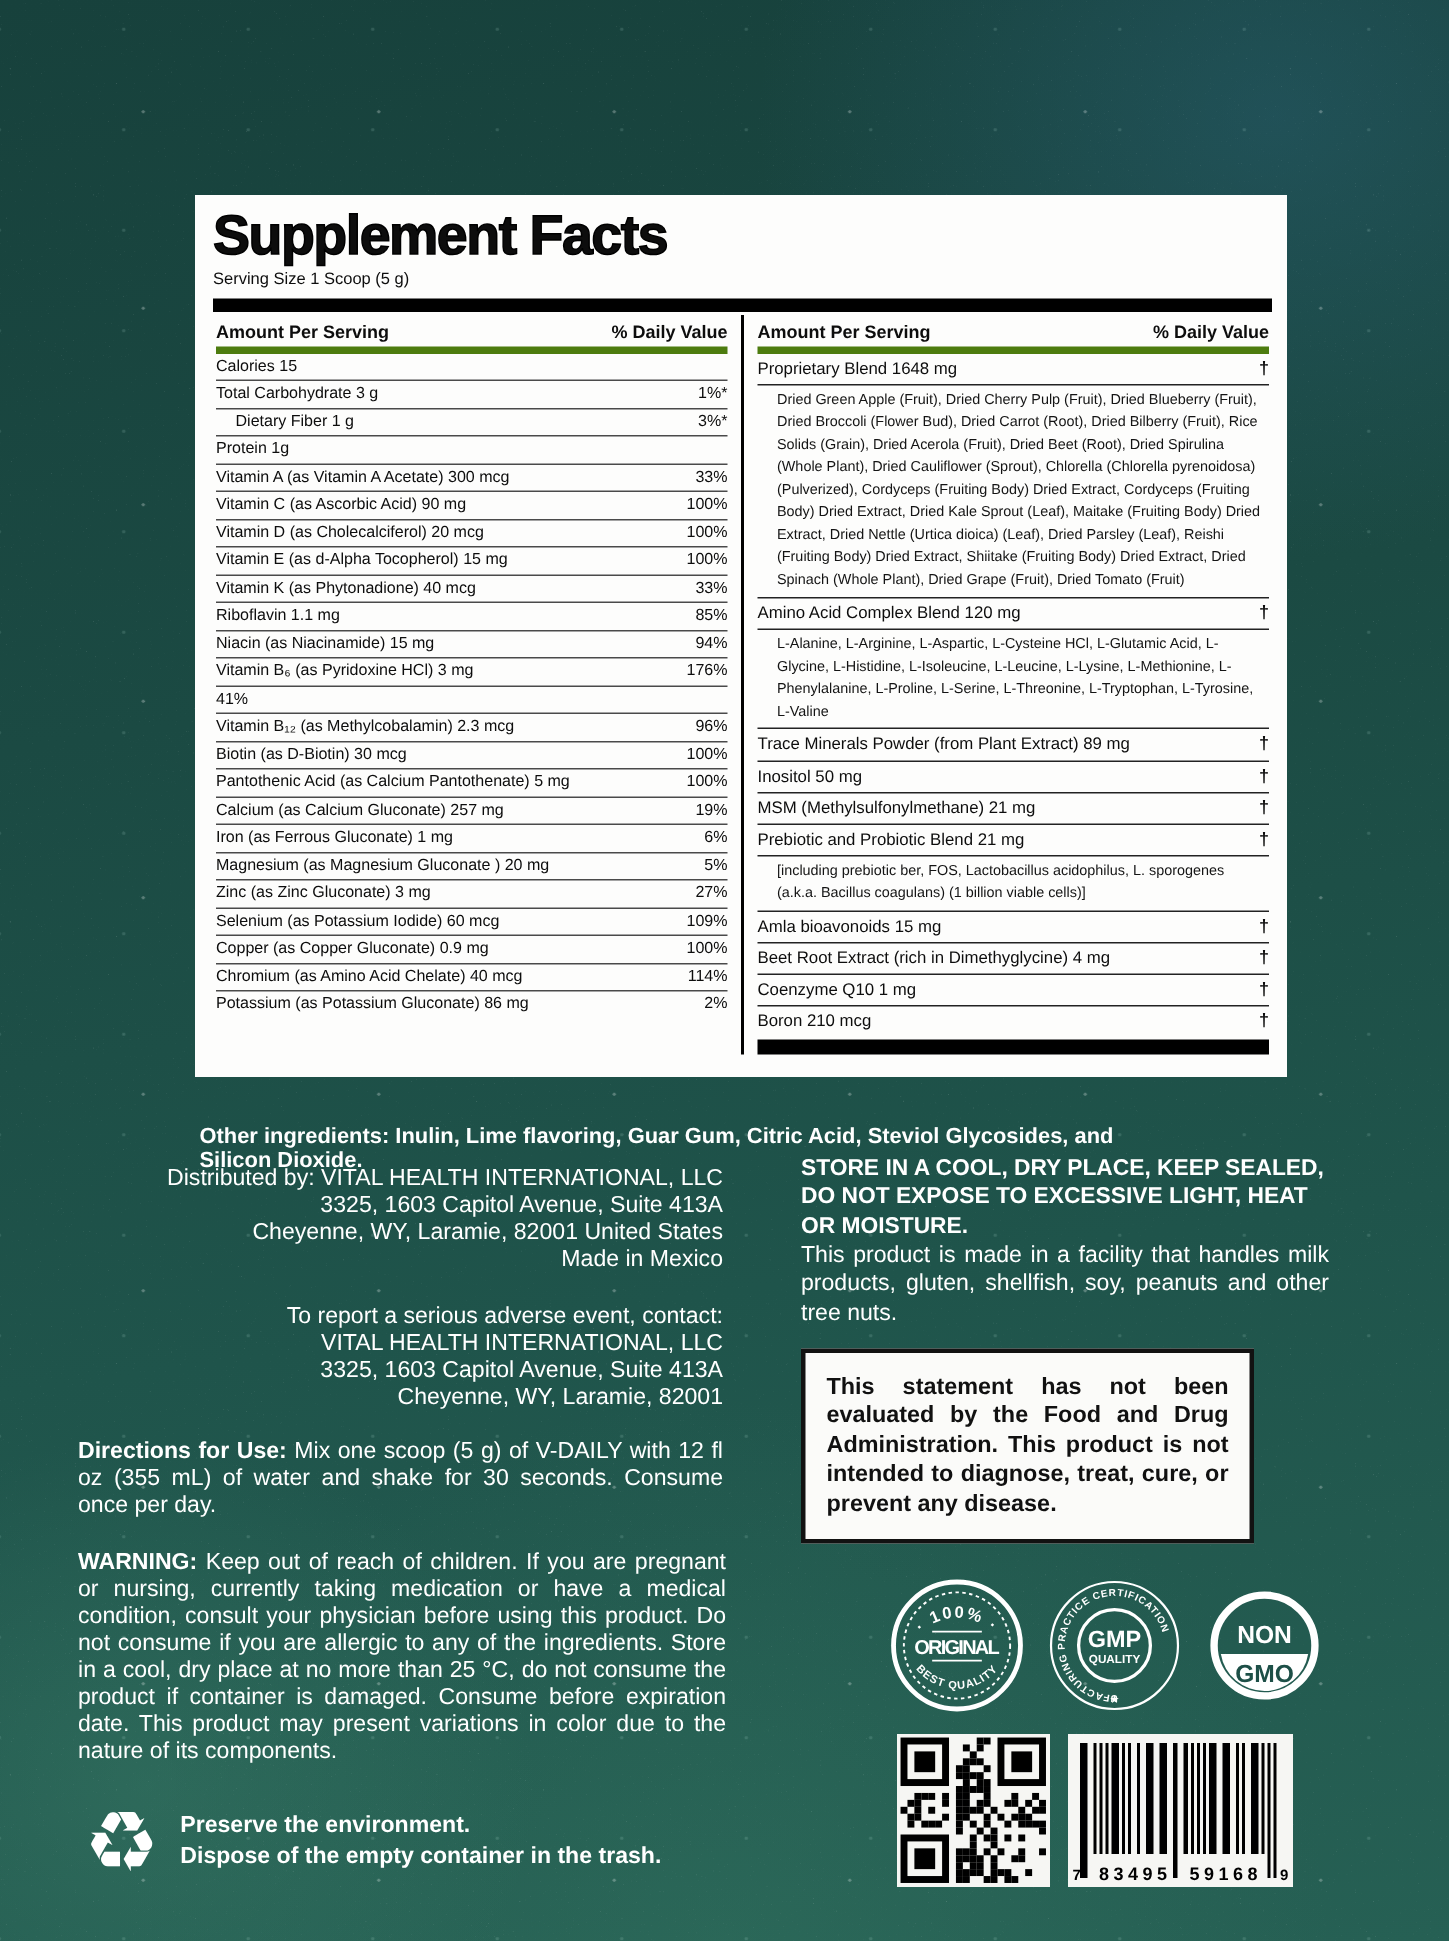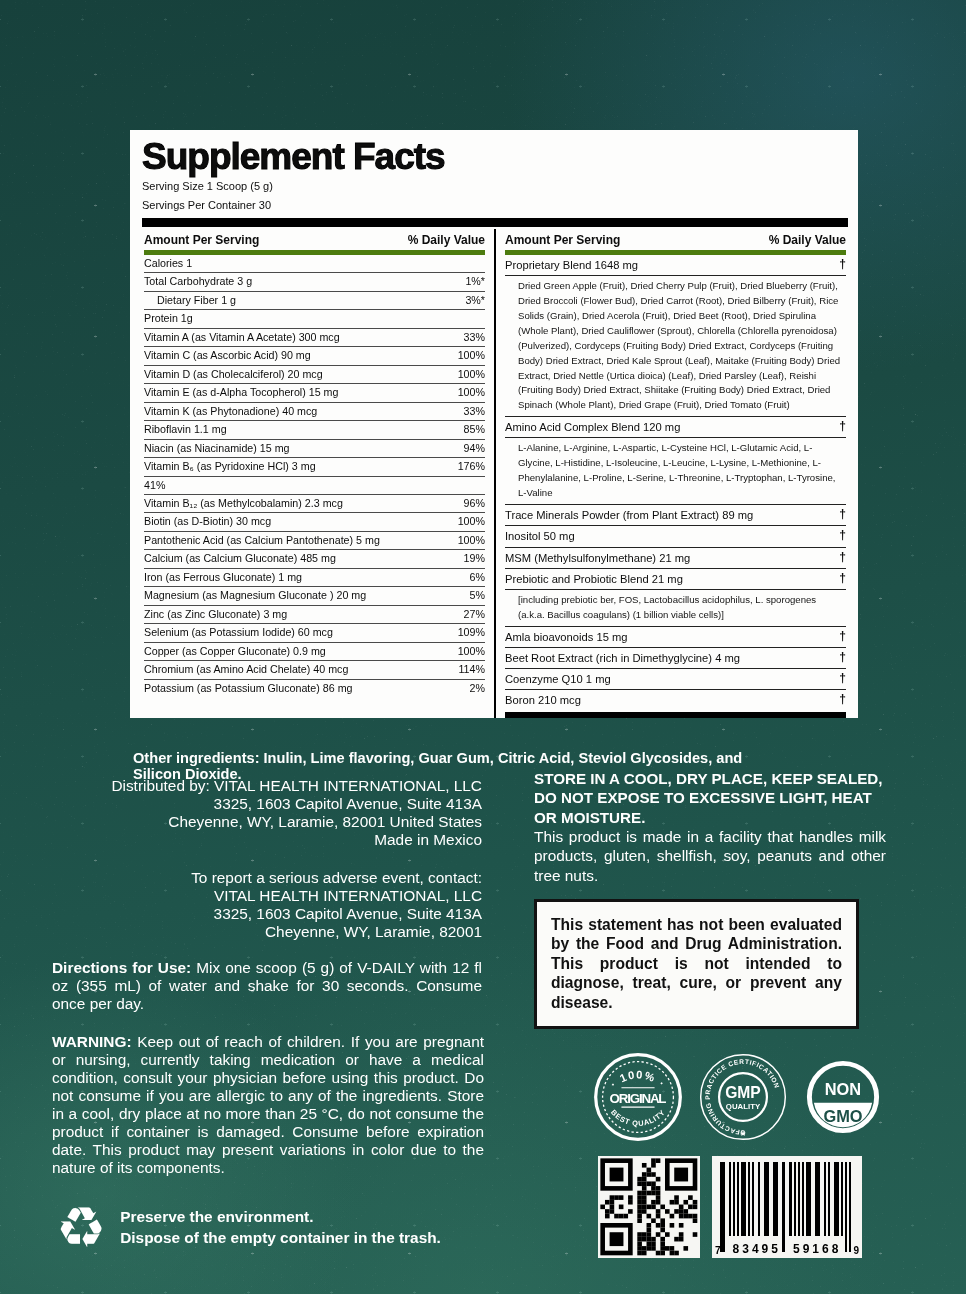--- a/index.html
+++ b/index.html
@@ -47,21 +47,21 @@
   .wtext{color:#fff;}
   .other{position:absolute;left:133px;top:735px;width:640px;font-size:14.6px;font-weight:bold;}
   .blk{position:absolute;left:52px;width:430px;font-size:15.4px;line-height:1.17;}
   .pre{white-space:pre-line;font-weight:normal;text-align:right;}
   .just{text-align:justify;}
   .inl-label{font-weight:bold;}
   .recyrow{position:absolute;left:56px;top:1200px;width:430px;display:flex;align-items:center;gap:14px;}
   .recy{font-size:56px;line-height:1;color:#fff;}
   .storage{position:absolute;left:534px;top:769px;width:352px;font-size:15.2px;line-height:1.28;font-weight:bold;}
   .facility{position:absolute;left:534px;top:827px;width:352px;font-size:15.4px;line-height:1.25;}
-  .fda{position:absolute;left:534px;top:899px;width:325px;height:130px;box-sizing:border-box;
+  .fda{position:absolute;left:534px;top:899px;width:302px;height:130px;box-sizing:border-box;
     background:#fbfbf9;border:3px solid #121212;color:#111;font-size:15.6px;font-weight:bold;
     line-height:1.25;padding:13px 14px;text-align:justify;}
 
   .badges{position:absolute;left:592px;top:1050px;width:292px;height:94px;display:flex;
     align-items:center;justify-content:space-between;}
   .badges svg{display:block;}
 
   .codebox{position:absolute;background:#f6f6f3;}
   .qrbox{left:598px;top:1156px;width:102px;height:102px;padding:0;}
   .bcbox{left:712px;top:1156px;width:150px;height:102px;}
@@ -80,32 +80,31 @@
         <feTurbulence type="fractalNoise" baseFrequency="0.9" numOctaves="2" stitchTiles="stitch"></feTurbulence>
     <feColorMatrix type="matrix" values="0 0 0 0 1  0 0 0 0 1  0 0 0 0 1  0.55 0.55 0.55 0 -1.05"></feColorMatrix>
       </filter>
     <rect width="100%" height="100%" filter="url(#n)"></rect>
   </svg>
   <div class="dots"></div>
 
   <section class="panel">
     <h1>Supplement Facts</h1>
     <div class="serving">Serving Size 1 Scoop (5 g)</div>
-    <div class="serving">Servings Per Container 30</div>
     <div class="barthick"></div>
 
     <div class="cols">
 
       <div class="col lft">
         <div class="colhead">
           <span>Amount Per Serving</span>
           <span>% Daily Value</span>
         </div>
         <div class="row">
-            <span class="lbl">Calories 1</span>
+            <span class="lbl">Calories 15</span>
             <span class="val"></span>
           </div>
         <div class="row">
             <span class="lbl">Total Carbohydrate 3 g</span>
             <span class="val">1%*</span>
           </div>
         <div class="row indent">
             <span class="lbl">Dietary Fiber 1 g</span>
             <span class="val">3%*</span>
           </div>
@@ -154,21 +153,21 @@
           </div>
         <div class="row">
             <span class="lbl">Biotin (as D-Biotin) 30 mcg</span>
             <span class="val">100%</span>
           </div>
         <div class="row">
             <span class="lbl">Pantothenic Acid (as Calcium Pantothenate) 5 mg</span>
             <span class="val">100%</span>
           </div>
         <div class="row">
-            <span class="lbl">Calcium (as Calcium Gluconate) 485 mg</span>
+            <span class="lbl">Calcium (as Calcium Gluconate) 257 mg</span>
             <span class="val">19%</span>
           </div>
         <div class="row">
             <span class="lbl">Iron (as Ferrous Gluconate) 1 mg</span>
             <span class="val">6%</span>
           </div>
         <div class="row">
             <span class="lbl">Magnesium (as Magnesium Gluconate ) 20 mg</span>
             <span class="val">5%</span>
           </div>

